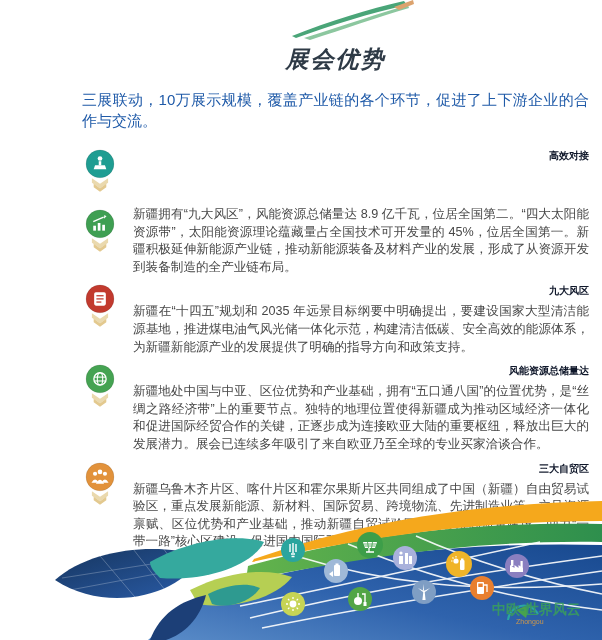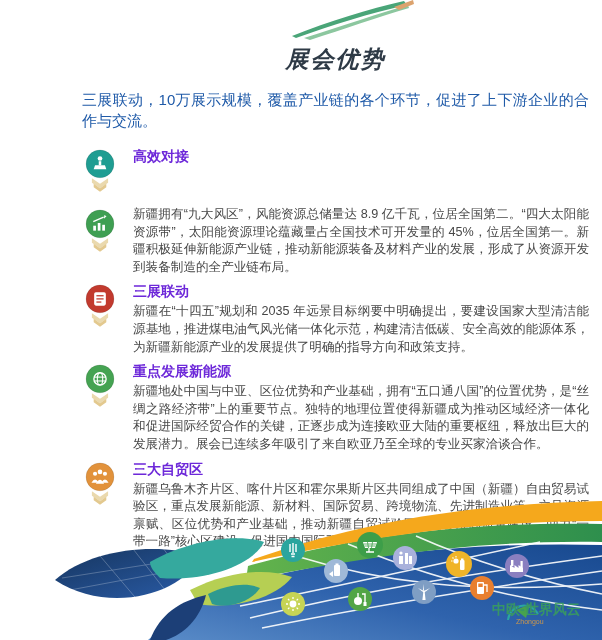--- a/index.html
+++ b/index.html
@@ -13,21 +13,21 @@
     margin:0 0 14px 0;font-style:italic;font-weight:bold;font-size:23px;
     color:#2e3a46;letter-spacing:2px;text-align:center;
   }
   .intro{
     margin:0 0 15px 0;color:#1f5aa8;font-weight:normal;font-size:15px;
     line-height:21px;text-align:justify;
   }
   .section{display:flex;gap:15px;margin-bottom:5px;}
   .icon-col{flex:0 0 36px;padding-top:1px;}
   .text-col{flex:1 1 auto;min-width:0;}
-  .sec-title{margin:2px 0 4px 0;font-size:14px;font-weight:bold;color:#6d28d9;line-height:16px;}
+  .sec-title{margin:2px 0 4px 0;font-size:10px;font-weight:bold;color:#0f172a;line-height:16px;text-align:right;}
   .sec-body{margin:0;font-size:12.6px;color:#474747;line-height:17.6px;text-align:justify;}
   .bottom-deco{position:absolute;left:0;top:498px;width:602px;height:142px;}
 </style>
 </head>
 <body>
 
 <div class="page">
 
   <svg class="top-deco" viewBox="0 0 602 42">
     <path d="M292,36 C330,21 368,9 404,1 L407,5 C370,13 332,25 296,38 Z" fill="#4aa578"></path>
@@ -79,39 +79,39 @@
           <path d="M11,33 L20,39 L29,33 L29,38 L20,44 L11,38 Z" fill="#ead9ae"></path>
           <path d="M13,39 L20,44 L27,39 L27,43 L20,48 L13,43 Z" fill="#e3c98f"></path>
           <circle cx="20" cy="17" r="15.5" stroke="rgba(0,0,0,0.12)" stroke-width="1" style="fill: rgb(194, 58, 46);"></circle>
           <rect x="13.5" y="9.5" width="13" height="15" rx="2" fill="#fff"></rect>
           <line x1="16" y1="13.5" x2="24" y2="13.5" stroke="#c23a2e" stroke-width="1.4"></line>
           <line x1="16" y1="17" x2="24" y2="17" stroke="#c23a2e" stroke-width="1.4"></line>
           <line x1="16" y1="20.5" x2="21.5" y2="20.5" stroke="#c23a2e" stroke-width="1.4"></line>
         </svg>
       </div>
       <div class="text-col">
-        <h2 class="sec-title">三展联动</h2>
+        <h2 class="sec-title">九大风区</h2>
         <p class="sec-body">新疆在“十四五”规划和 2035 年远景目标纲要中明确提出，要建设国家大型清洁能源基地，推进煤电油气风光储一体化示范，构建清洁低碳、安全高效的能源体系，为新疆新能源产业的发展提供了明确的指导方向和政策支持。</p>
       </div>
     </div>
 
     <div class="section">
       <div class="icon-col">
         <svg width="36" height="50" viewBox="0 0 40 52">
           <path d="M11,33 L20,39 L29,33 L29,38 L20,44 L11,38 Z" fill="#ead9ae"></path>
           <path d="M13,39 L20,44 L27,39 L27,43 L20,48 L13,43 Z" fill="#e3c98f"></path>
           <circle cx="20" cy="17" r="15.5" stroke="rgba(0,0,0,0.12)" stroke-width="1" style="fill: rgb(69, 163, 82);"></circle>
           <circle cx="20" cy="17" r="6.8" stroke="#fff" stroke-width="1.5" fill="none"></circle>
           <ellipse cx="20" cy="17" rx="3" ry="6.8" stroke="#fff" stroke-width="1.2" fill="none"></ellipse>
           <line x1="13.4" y1="15" x2="26.6" y2="15" stroke="#fff" stroke-width="1.2"></line>
           <line x1="13.6" y1="19.3" x2="26.4" y2="19.3" stroke="#fff" stroke-width="1.2"></line>
         </svg>
       </div>
       <div class="text-col">
-        <h2 class="sec-title">重点发展新能源</h2>
+        <h2 class="sec-title">风能资源总储量达</h2>
         <p class="sec-body">新疆地处中国与中亚、区位优势和产业基础，拥有“五口通八国”的位置优势，是“丝绸之路经济带”上的重要节点。独特的地理位置使得新疆成为推动区域经济一体化和促进国际经贸合作的关键，正逐步成为连接欧亚大陆的重要枢纽，释放出巨大的发展潜力。展会已连续多年吸引了来自欧亚乃至全球的专业买家洽谈合作。</p>
       </div>
     </div>
 
     <div class="section">
       <div class="icon-col">
         <svg width="36" height="50" viewBox="0 0 40 52">
           <path d="M11,33 L20,39 L29,33 L29,38 L20,44 L11,38 Z" fill="#ead9ae"></path>
           <path d="M13,39 L20,44 L27,39 L27,43 L20,48 L13,43 Z" fill="#e3c98f"></path>
           <circle cx="20" cy="17" r="15.5" stroke="rgba(0,0,0,0.12)" stroke-width="1" style="fill: rgb(226, 146, 59);"></circle>

